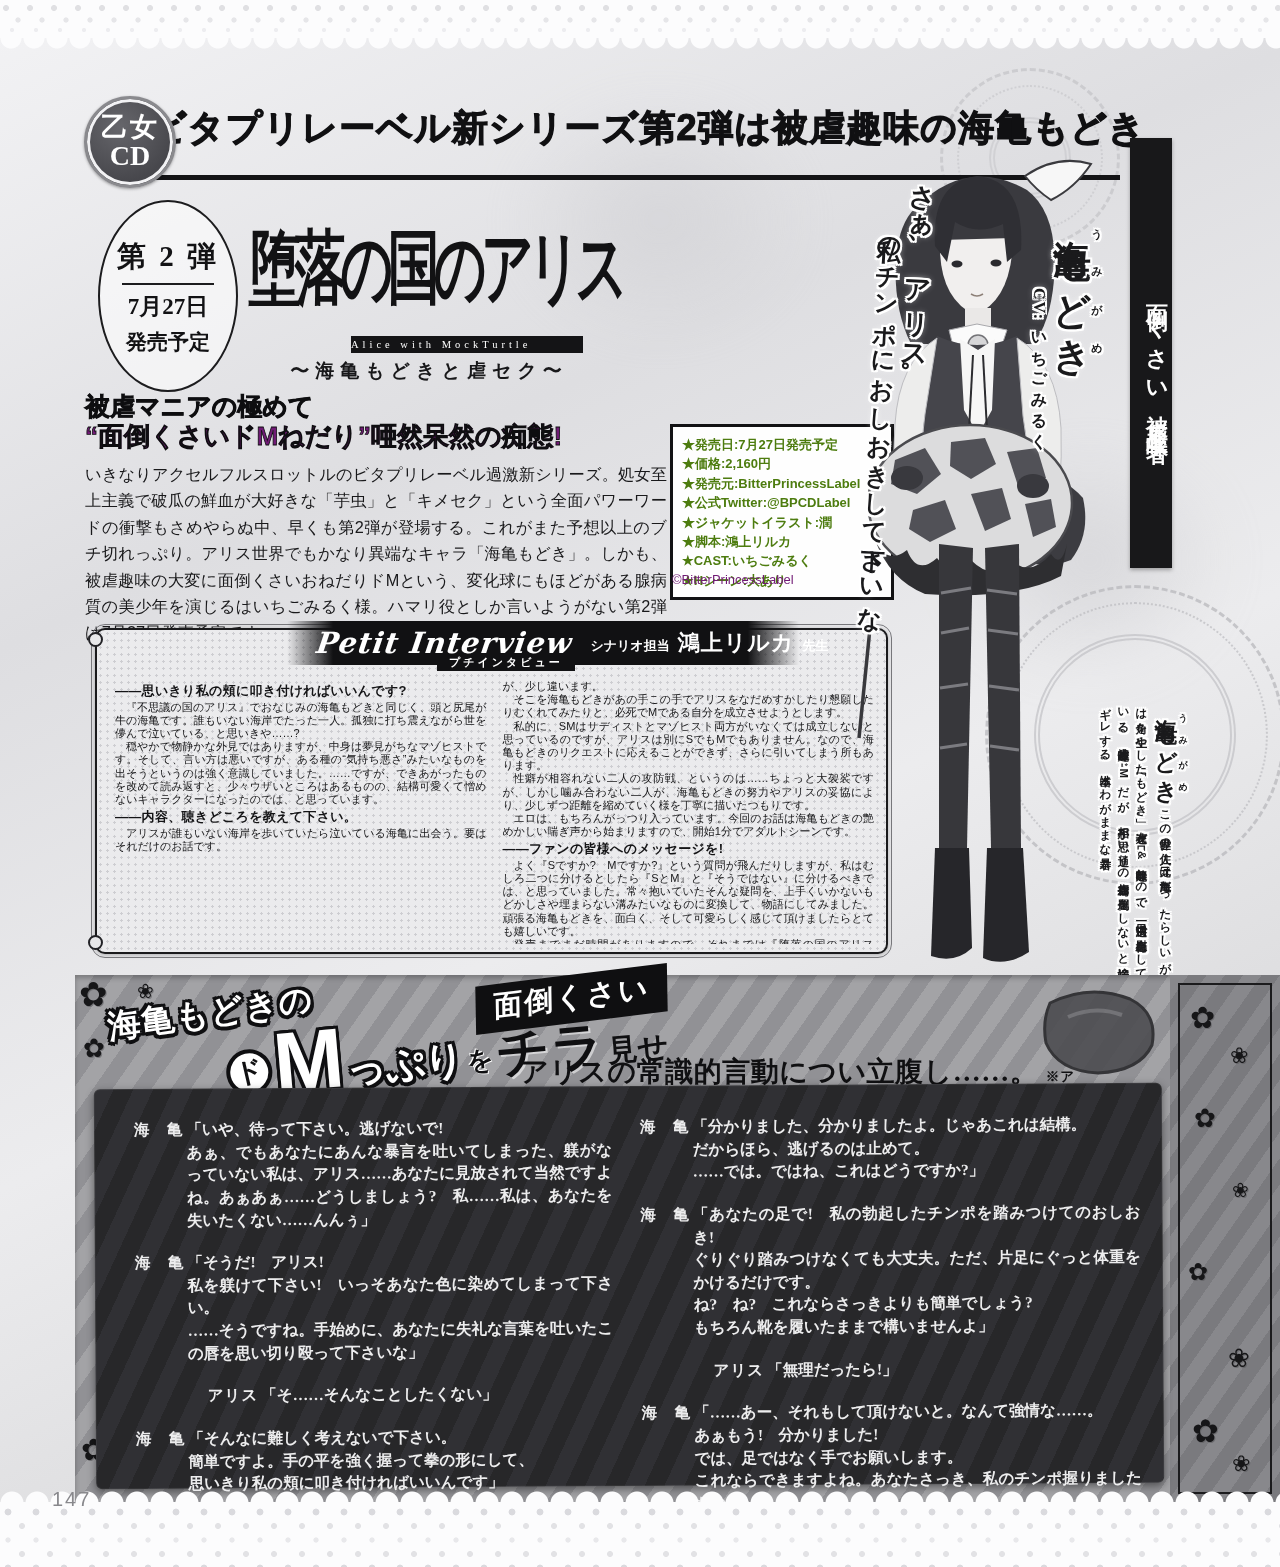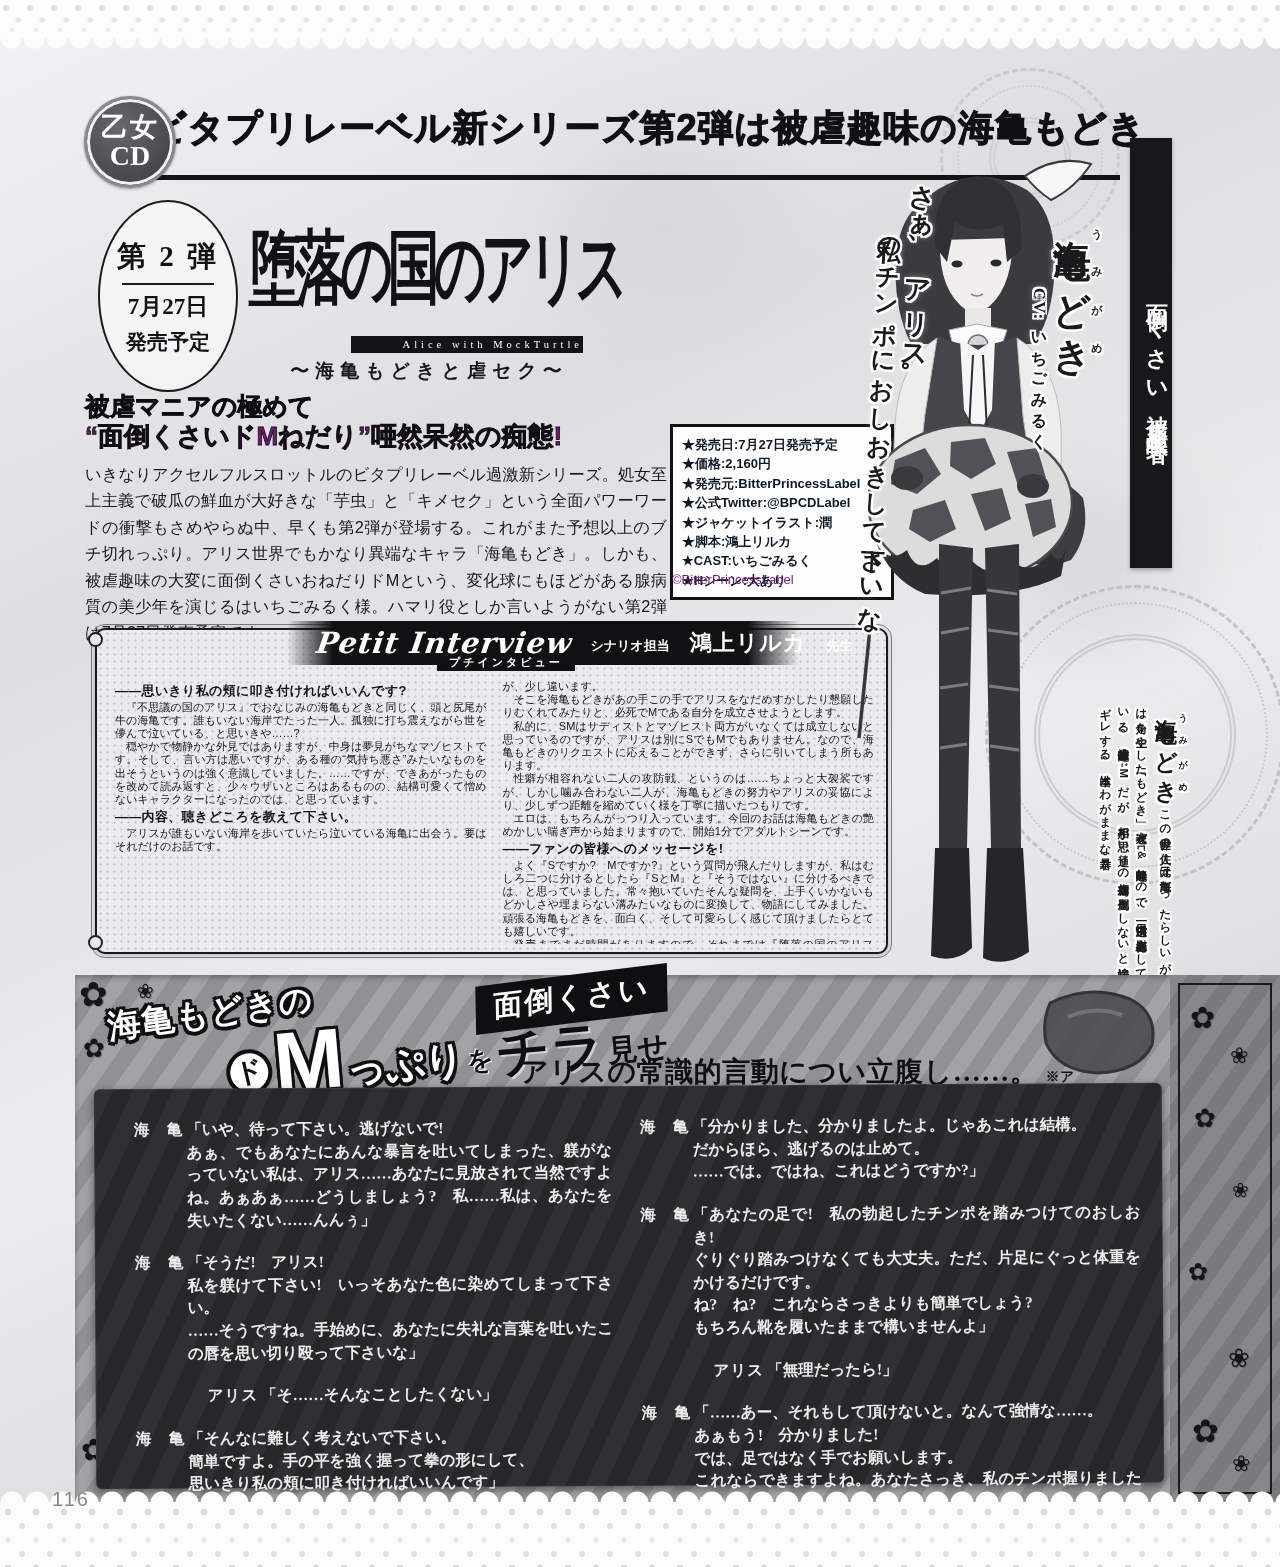--- a/index.html
+++ b/index.html
@@ -72,36 +72,36 @@
     font-family:"Liberation Serif", serif; color:#121214; }
   .release-oval .vol { font-size:29px; font-weight:900; letter-spacing:3px; }
   .release-oval .div { width:92px; height:2px; background:#1c1c1e; }
   .release-oval .date { font-size:23px; font-weight:900; }
   .release-oval .status { font-size:21px; font-weight:900; }
   .title-main { left:243px; top:214px; width:385px; z-index:2; text-align:center;
     font-family:"DejaVu Serif","Liberation Serif",serif;
     font-size:52px; font-weight:900; letter-spacing:-6px; color:#121214;
     transform:scaleY(1.55); transform-origin:top center; white-space:nowrap; }
   .title-bar { left:351px; top:336px; width:232px; height:17px; z-index:2;
-    background:#141416; color:#fff; text-align:right;
+    background:#141416; color:#fff; text-align:left;
     font-size:10.5px; letter-spacing:4px; line-height:17px; font-family:"Liberation Serif",serif; }
   .title-sub { left:240px; top:358px; width:378px; z-index:2; text-align:center;
     font-family:"Liberation Serif",serif; font-size:19px; font-weight:700; letter-spacing:6px;
     color:#18181a; white-space:nowrap; }
 
   
   .lead { left:85px; top:392px; width:582px; z-index:2; }
   .lead .h1 { font-size:25px; font-weight:900; color:#0e0e10; -webkit-text-stroke:.8px #0e0e10; line-height:1.15; }
   .lead .h2 { font-size:26px; font-weight:900; color:#701a75; -webkit-text-stroke:.8px #0e0e10; line-height:1.2; margin-bottom:9px; }
   .lead .body { font-size:16.3px; line-height:1.62; font-weight:500; color:#19191b; text-align:justify; }
 
   
   .infobox { left:670px; top:424px; width:224px; z-index:3;
     border:3px solid #121214; background:rgba(255,255,255,.94); padding:8px 9px 7px; }
-  .infobox .row { font-size:13px; font-weight:800; line-height:19.4px; color:#0f172a; white-space:nowrap; }
+  .infobox .row { font-size:13px; font-weight:800; line-height:19.4px; color:#4d7c0f; white-space:nowrap; }
   .copyright { left:672px; top:572px; font-size:13px; color:#701a75; z-index:3; }
 
   
   .char-svg { left:855px; top:148px; z-index:5; }
 
   
   .vtext { writing-mode:vertical-rl; position:absolute; }
   .halo { color:#1a1a1c;
     text-shadow:-2px -2px 0 #fff,2px -2px 0 #fff,-2px 2px 0 #fff,2px 2px 0 #fff,
                 0 -2px 0 #fff,0 2px 0 #fff,-2px 0 0 #fff,2px 0 0 #fff,0 0 7px #fff; }
@@ -132,21 +132,21 @@
   .iv-ring { position:absolute; width:15px; height:15px; border:2.5px solid #222226; border-radius:50%;
     background:#e8e8ea; left:-9px; }
   .iv-ring.top { top:2px; } .iv-ring.bot { bottom:2px; }
   .iv-band { position:absolute; left:190px; top:-9px; width:512px; height:44px;
     background:linear-gradient(90deg, rgba(17,17,19,0) 0%, #111113 9%, #111113 90%, rgba(17,17,19,0) 100%);
     display:flex; align-items:center; padding:0 30px; gap:18px; }
   .iv-logo { color:#fff; font-family:"DejaVu Serif","Liberation Serif",serif; font-style:italic;
     font-size:29px; font-weight:700; letter-spacing:1px; transform:skewX(-8deg); white-space:nowrap; }
   .iv-kana { position:absolute; left:150px; top:33px; background:#111113; color:#fff;
     font-size:11px; letter-spacing:3px; padding:1px 12px; font-weight:700; }
-  .iv-ribbon { display:flex; align-items:baseline; gap:20px; color:#fff; white-space:nowrap; }
+  .iv-ribbon { display:flex; align-items:baseline; gap:8px; color:#fff; white-space:nowrap; }
   .iv-ribbon .role { font-size:13px; font-weight:700; }
   .iv-ribbon .name { font-size:22px; font-weight:900; letter-spacing:1px; }
   .iv-ribbon .suffix { font-size:13px; font-weight:700; }
   .iv-cols { position:absolute; left:18px; right:12px; top:50px; bottom:8px; display:flex; gap:16px; overflow:hidden; }
   .iv-col { width:50%; font-size:11px; line-height:1.2; color:#141416; text-align:justify; }
   .iv-col p.q { font-weight:900; font-size:13px; margin:3px 0 2px; letter-spacing:.3px; }
   .iv-col p.a { text-indent:1em; }
   .iv-col p.cont { text-indent:0; }
 
   
@@ -451,13 +451,13 @@
       <div class="dlg-entry">
         <span class="spk">海　亀</span>
         <span class="txt">「……あー、それもして頂けないと。なんて強情な……。
 あぁもう!　分かりました!
 では、足ではなく手でお願いします。
 これならできますよね。あなたさっき、私のチンポ握りましたものね」</span>
       </div>
     </div>
 </div>
 
-<div class="abs page-num">116</div>
+<div class="abs page-num">147</div>
 
 </body></html>

